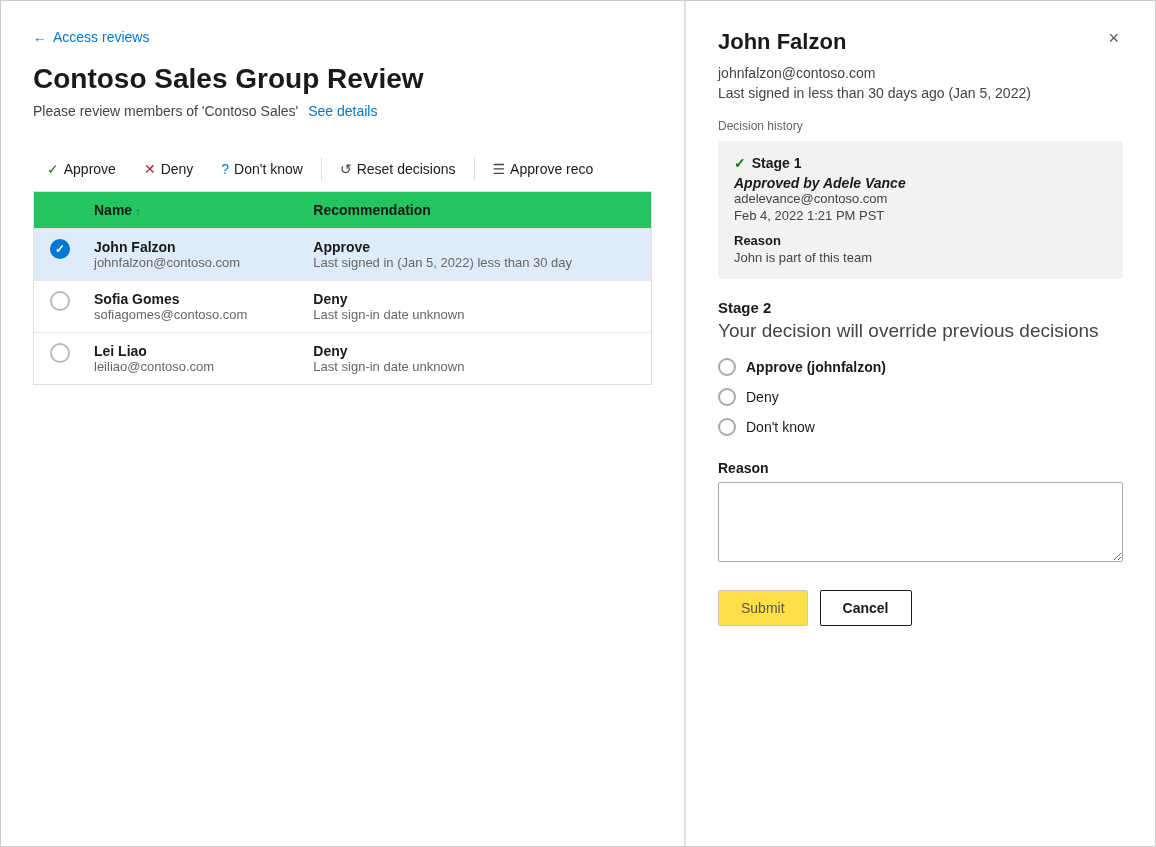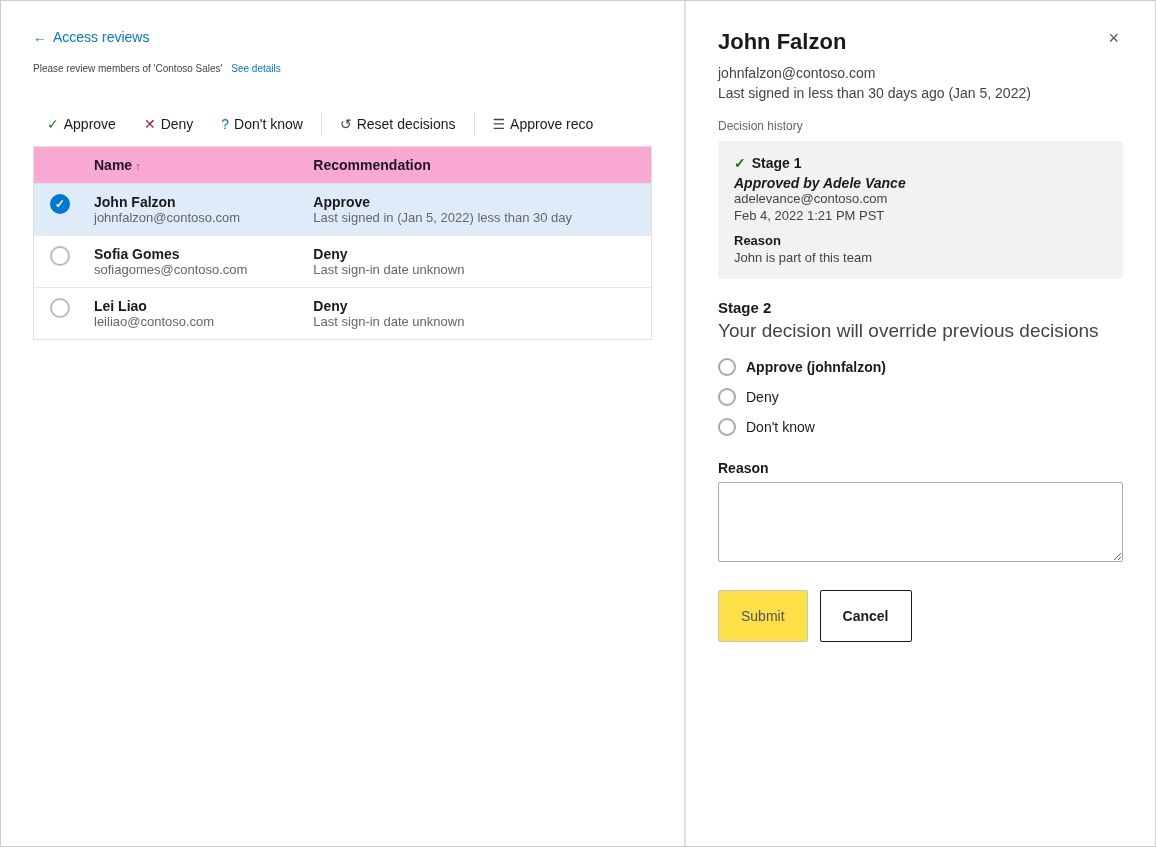--- a/index.html
+++ b/index.html
@@ -35,21 +35,21 @@
     }
 
     .page-title {
       font-size: 28px;
       font-weight: 600;
       color: #1a1a1a;
       margin-bottom: 8px;
     }
 
     .subtitle {
-      font-size: 10px;
+      font-size: 14px;
       color: #444;
       margin-bottom: 28px;
     }
     .subtitle .see-details {
       color: #0078d4;
       cursor: pointer;
       margin-left: 6px;
     }
 
     
@@ -91,21 +91,21 @@
       border-top: none;
       background: #fff;
     }
 
     table {
       width: 100%;
       border-collapse: collapse;
     }
 
     thead tr {
-      background: #f9a8d4;
+      background: #22c55e;
       border-bottom: 1px solid #e0e0e0;
     }
 
     th {
       text-align: left;
       font-size: 14px;
       font-weight: 600;
       color: #1a1a1a;
       padding: 10px 12px;
     }
@@ -364,21 +364,21 @@
       padding: 8px 22px;
       background: #fde047;
       border: 1px solid #c8c6c4;
       font-size: 14px;
       color: #555;
       cursor: pointer;
       border-radius: 2px;
     }
 
     .btn-cancel {
-      padding: 17px 22px;
+      padding: 9px 22px;
       background: #fff;
       border: 1px solid #1a1a1a;
       font-size: 14px;
       font-weight: 600;
       color: #1a1a1a;
       cursor: pointer;
       border-radius: 2px;
     }
 
     .divider {
@@ -391,20 +391,21 @@
 </head>
 <body>
 
 <div class="left-panel">
 
   <a class="back-link">
     <span>←</span>
     <span>Access reviews</span>
   </a>
 
+  <div class="page-title">Contoso Sales Group Review</div>
 
   <div class="subtitle">
     <span>Please review members of 'Contoso Sales'</span>
     <span class="see-details">See details</span>
   </div>
 
   <div class="toolbar">
     <button class="toolbar-btn approve">
       <span class="btn-icon">✓</span>
       <span>Approve</span>

